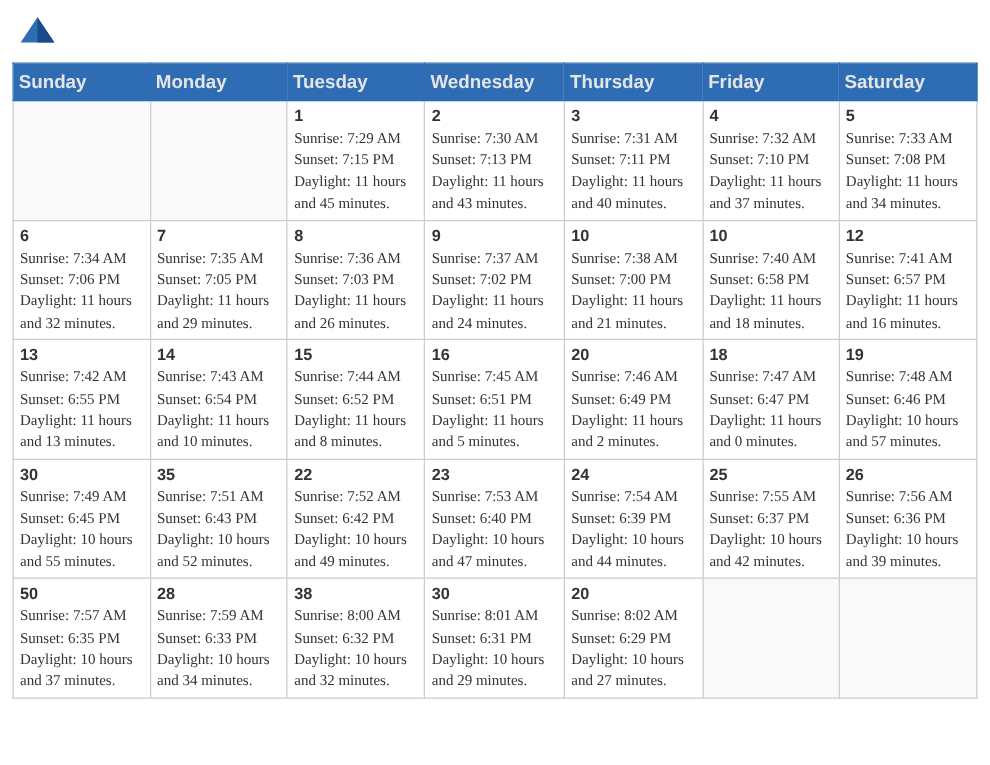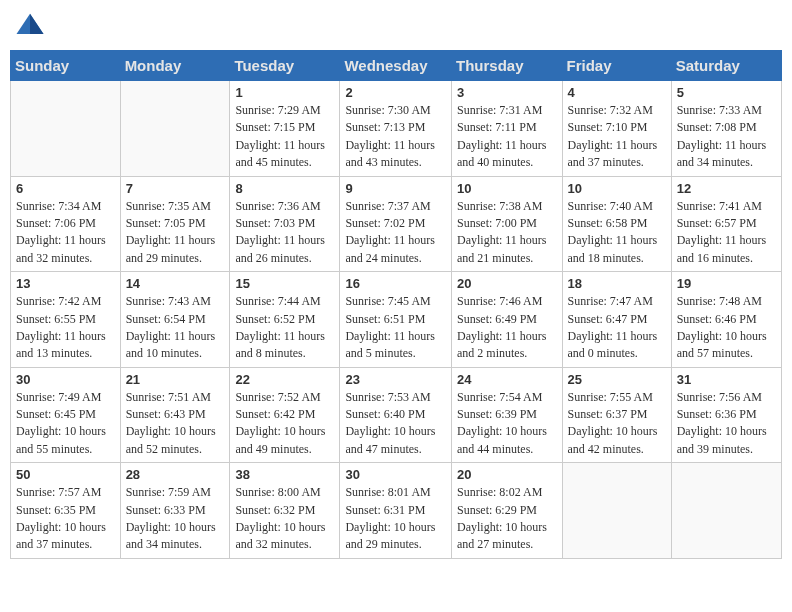--- a/index.html
+++ b/index.html
@@ -212,41 +212,41 @@
           <span class="day-num">19</span>
           <div class="day-info">Sunrise: 7:48 AM<br>Sunset: 6:46 PM<br>Daylight: 10 hours and 57 minutes.</div>
         </td>
       </tr>
       <tr class="week-row">
         <td>
           <span class="day-num">30</span>
           <div class="day-info">Sunrise: 7:49 AM<br>Sunset: 6:45 PM<br>Daylight: 10 hours and 55 minutes.</div>
         </td>
         <td>
-          <span class="day-num">21</span>
+          <span class="day-num">35</span>
           <div class="day-info">Sunrise: 7:51 AM<br>Sunset: 6:43 PM<br>Daylight: 10 hours and 52 minutes.</div>
         </td>
         <td>
           <span class="day-num">22</span>
           <div class="day-info">Sunrise: 7:52 AM<br>Sunset: 6:42 PM<br>Daylight: 10 hours and 49 minutes.</div>
         </td>
         <td>
           <span class="day-num">23</span>
           <div class="day-info">Sunrise: 7:53 AM<br>Sunset: 6:40 PM<br>Daylight: 10 hours and 47 minutes.</div>
         </td>
         <td>
           <span class="day-num">24</span>
           <div class="day-info">Sunrise: 7:54 AM<br>Sunset: 6:39 PM<br>Daylight: 10 hours and 44 minutes.</div>
         </td>
         <td>
           <span class="day-num">25</span>
           <div class="day-info">Sunrise: 7:55 AM<br>Sunset: 6:37 PM<br>Daylight: 10 hours and 42 minutes.</div>
         </td>
         <td>
-          <span class="day-num">31</span>
+          <span class="day-num">26</span>
           <div class="day-info">Sunrise: 7:56 AM<br>Sunset: 6:36 PM<br>Daylight: 10 hours and 39 minutes.</div>
         </td>
       </tr>
       <tr class="week-row">
         <td>
           <span class="day-num">50</span>
           <div class="day-info">Sunrise: 7:57 AM<br>Sunset: 6:35 PM<br>Daylight: 10 hours and 37 minutes.</div>
         </td>
         <td>
           <span class="day-num">28</span>

